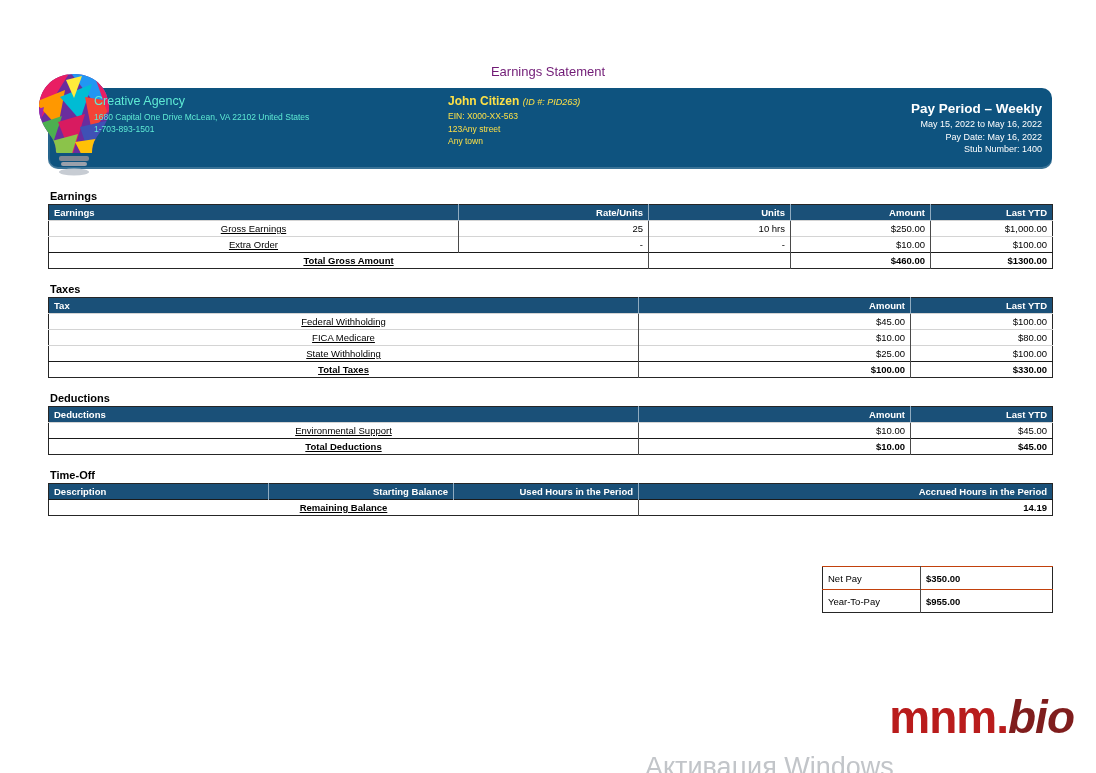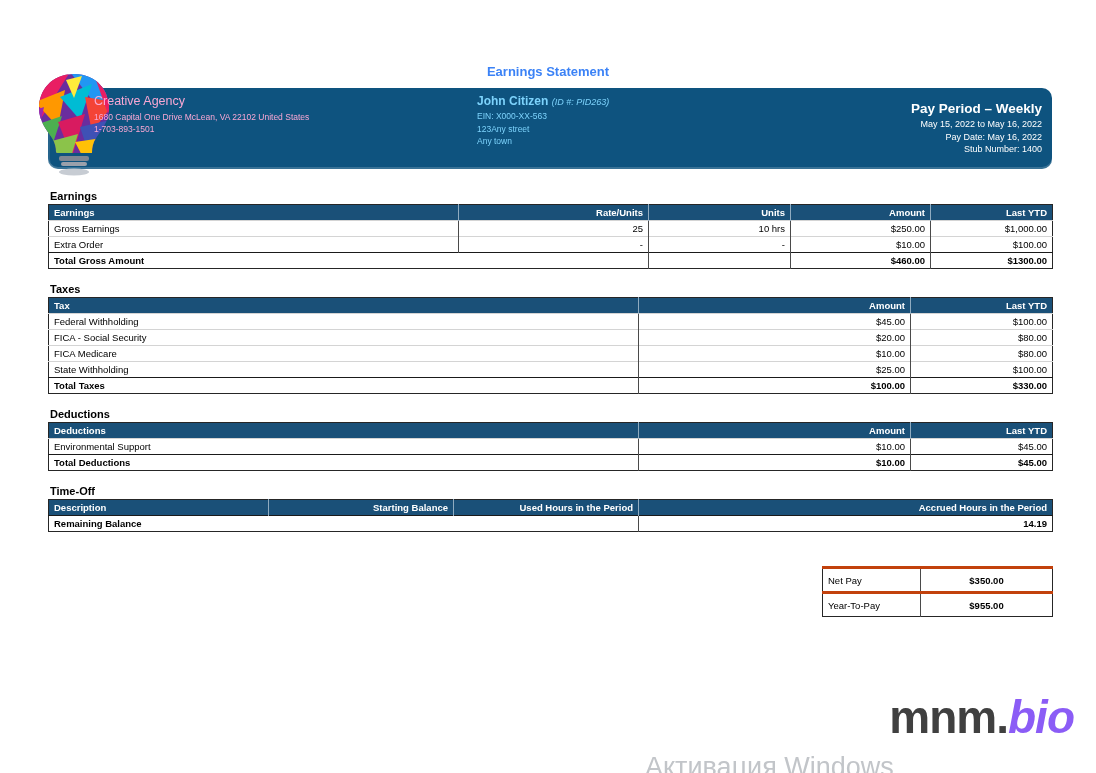--- a/index.html
+++ b/index.html
@@ -2,32 +2,32 @@
 <html><head>
 <meta charset="utf-8">
 <style>
   html,body{margin:0;padding:0;}
   body{
     width:1096px;height:773px;overflow:hidden;position:relative;
     background:#ffffff;font-family:"Liberation Sans",sans-serif;color:#000;
   }
   .doc-title{
     position:absolute;top:64px;left:0;width:1096px;text-align:center;
-    font-size:13px;font-weight:bold;color:#3b82f6;
+    font-size:13px;font-weight:normal;color:#701a75;
   }
   
   .band{
     position:absolute;left:48px;top:88px;width:1004px;height:81px;
     background:#0e537f;border-radius:10px;
     box-shadow:inset 0 -2px 0 rgba(255,255,255,0.18), inset 2px 0 0 rgba(255,255,255,0.10);
   }
-  .band .company{position:absolute;left:46px;top:6px;color:#f9a8d4;}
+  .band .company{position:absolute;left:46px;top:6px;color:#5eead4;}
   .company .c-name{font-size:12.5px;margin-bottom:3px;}
   .company .c-line{font-size:8.5px;line-height:12px;}
-  .band .employee{position:absolute;left:429px;top:6px;color:#7dd3fc;}
+  .band .employee{position:absolute;left:400px;top:6px;color:#fde047;}
   .employee .e-name{font-size:12px;font-weight:bold;margin-bottom:2px;}
   .employee .e-id{font-size:9px;font-style:italic;font-weight:normal;}
   .employee .e-line{font-size:8.5px;line-height:12.5px;}
   .band .payperiod{position:absolute;right:10px;top:13px;color:#fff;text-align:right;}
   .payperiod .p-title{font-size:13.5px;font-weight:bold;margin-bottom:2px;}
   .payperiod .p-line{font-size:9px;line-height:12.5px;}
   .logo{position:absolute;left:-18px;top:-16px;width:88px;height:108px;}
   
   .sections{position:absolute;left:48px;top:190px;width:1004px;}
   .section{margin-bottom:14px;}
@@ -35,35 +35,35 @@
   table.stub{border-collapse:collapse;table-layout:fixed;width:1004px;border:1px solid #262626;}
   table.stub thead th{
     background:#1a5078;color:#fff;font-size:9.5px;font-weight:bold;
     padding:2px 5px;text-align:right;border-left:1px solid #8fabc0;height:11px;
   }
   table.stub thead th:first-child{text-align:left;border-left:none;}
   table.stub tbody td{
     font-size:9.5px;padding:1.5px 5px;text-align:right;height:12px;
     border-left:1px solid #4a4a4a;border-top:1px solid #d4d4d4;
   }
-  table.stub tbody td:first-child{text-align:left;border-left:none;}
+  table.stub tbody td:first-child{text-align:center;border-left:none;text-decoration:underline;}
   table.stub tr.total td{font-weight:bold;border-top:1px solid #1a1a1a;}
   
   .summary{position:absolute;left:822px;top:566px;}
   table.sum{border-collapse:collapse;table-layout:fixed;width:230px;border:1px solid #262626;}
-  table.sum td{font-size:9.5px;padding:5px 5px;height:12px;border-top:3px solid #c2410c;}
+  table.sum td{font-size:9.5px;padding:5px 5px;height:12px;border-top:1px solid #c2410c;}
   table.sum td.lbl{text-align:left;border-right:1px solid #4a4a4a;}
-  table.sum td.val{text-align:center;font-weight:bold;margin-left:8px;}
+  table.sum td.val{text-align:left;font-weight:bold;margin-left:8px;}
   
   .brand{
     position:absolute;right:22px;top:690px;font-size:46px;font-weight:bold;
     letter-spacing:-1px;white-space:nowrap;
   }
-  .brand .b-teal{color:#404040;}
-  .brand .b-dark{color:#8b5cf6;font-style:italic;}
+  .brand .b-teal{color:#b91c1c;}
+  .brand .b-dark{color:#7f1d1d;font-style:italic;}
   .watermark{
     position:absolute;left:645px;top:752px;font-size:27px;color:#c2c5c9;
     font-family:"Liberation Sans",sans-serif;
   }
 </style>
 </head>
 <body>
 
 <div class="doc-title">Earnings Statement</div>
 
@@ -182,25 +182,20 @@
           <th>Last YTD</th>
         </tr>
       </thead>
       <tbody>
         <tr>
           <td>Federal Withholding</td>
           <td>$45.00</td>
           <td>$100.00</td>
         </tr>
         <tr>
-          <td>FICA - Social Security</td>
-          <td>$20.00</td>
-          <td>$80.00</td>
-        </tr>
-        <tr>
           <td>FICA Medicare</td>
           <td>$10.00</td>
           <td>$80.00</td>
         </tr>
         <tr>
           <td>State Withholding</td>
           <td>$25.00</td>
           <td>$100.00</td>
         </tr>
         <tr class="total">

